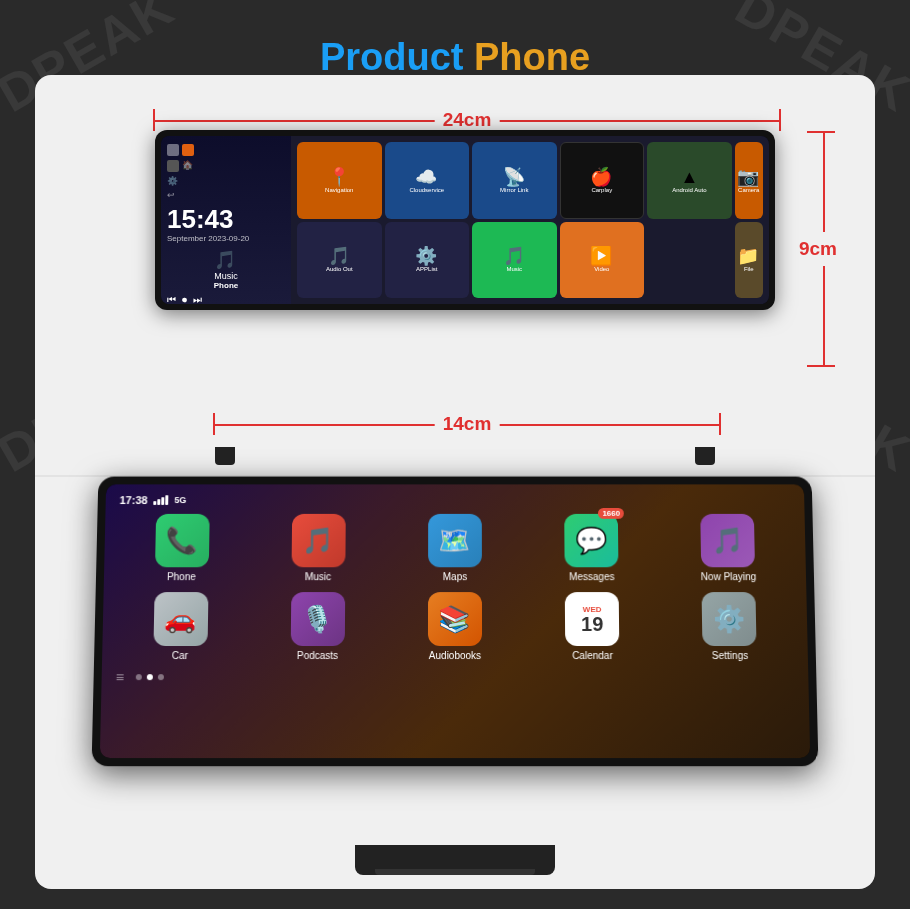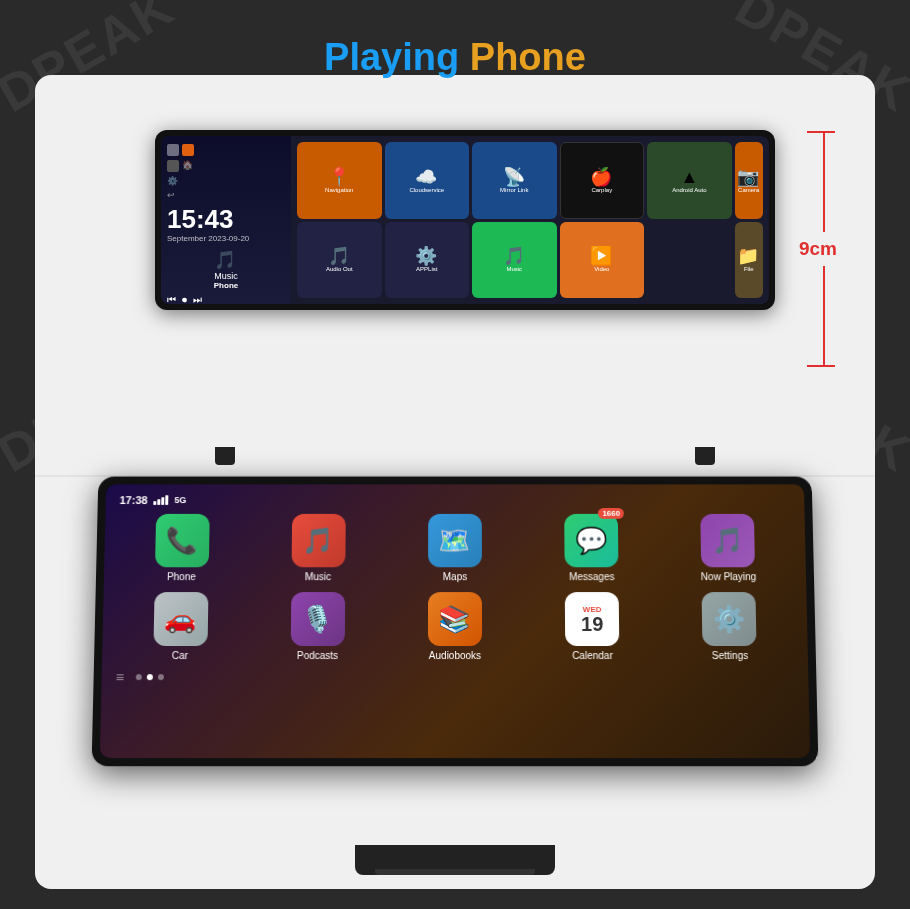--- a/index.html
+++ b/index.html
@@ -271,30 +271,36 @@
 
 <div class="main-bg"></div>
 
 <div class="watermark watermark-tl">DPEAK</div>
 <div class="watermark watermark-tr">DPEAK</div>
 <div class="watermark watermark-ml">DPEAK</div>
 <div class="watermark watermark-mr">DPEAK</div>
 
 <div style="position:absolute;top:18px;left:0;right:0;text-align:center;z-index:10;">
   <span class="page-title">
-    <span class="title-product">Playing</span>
+    <span class="title-product">Product</span>
     <span> </span>
     <span class="title-show">Phone</span>
   </span>
 </div>
 
 <div class="content-card">
 
   <div class="top-section">
 
+    <div style="position:absolute;top:4px;left:78px;right:54px;height:22px;">
+      <div style="position:absolute;top:11px;left:0;right:0;height:2px;background:#e03030;"></div>
+      <div style="position:absolute;top:0;left:0;width:2px;height:22px;background:#e03030;"></div>
+      <div style="position:absolute;top:0;right:0;width:2px;height:22px;background:#e03030;"></div>
+      <div style="position:absolute;top:0;left:50%;transform:translateX(-50%);background:#f0f0f0;padding:0 8px;color:#e03030;font-size:19px;font-weight:700;">24cm</div>
+    </div>
 
     <div style="position:absolute;right:0;top:26px;bottom:98px;width:50px;">
       <div style="position:absolute;right:10px;top:0;bottom:0;width:2px;background:#e03030;"></div>
       <div style="position:absolute;right:0;top:0;width:28px;height:2px;background:#e03030;"></div>
       <div style="position:absolute;right:0;bottom:0;width:28px;height:2px;background:#e03030;"></div>
       <div style="position:absolute;right:-2px;top:50%;transform:translateY(-50%);background:#f0f0f0;padding:6px 0;color:#e03030;font-size:19px;font-weight:700;writing-mode:horizontal-tb;">9cm</div>
     </div>
 
     <div class="device-top">
       <div class="device-screen">
@@ -378,20 +384,26 @@
             <div class="app-icon">📁</div>
             <div class="app-name">File</div>
           </div>
         </div>
       </div>
     </div>
 
     <div class="device-leg-left"></div>
     <div class="device-leg-right"></div>
 
+    <div style="position:absolute;bottom:30px;left:138px;right:114px;height:22px;">
+      <div style="position:absolute;top:11px;left:0;right:0;height:2px;background:#e03030;"></div>
+      <div style="position:absolute;top:0;left:0;width:2px;height:22px;background:#e03030;"></div>
+      <div style="position:absolute;top:0;right:0;width:2px;height:22px;background:#e03030;"></div>
+      <div style="position:absolute;top:0;left:50%;transform:translateX(-50%);background:#f0f0f0;padding:0 8px;color:#e03030;font-size:19px;font-weight:700;">14cm</div>
+    </div>
 
   </div>
 
   <div style="position:absolute;top:400px;left:0;right:0;height:2px;background:rgba(0,0,0,0.05);"></div>
 
   <div style="position:absolute;top:390px;left:60px;right:60px;bottom:14px;">
     <div class="device-bottom">
       <div class="device-screen-2">
         <div class="carplay-screen">
 

